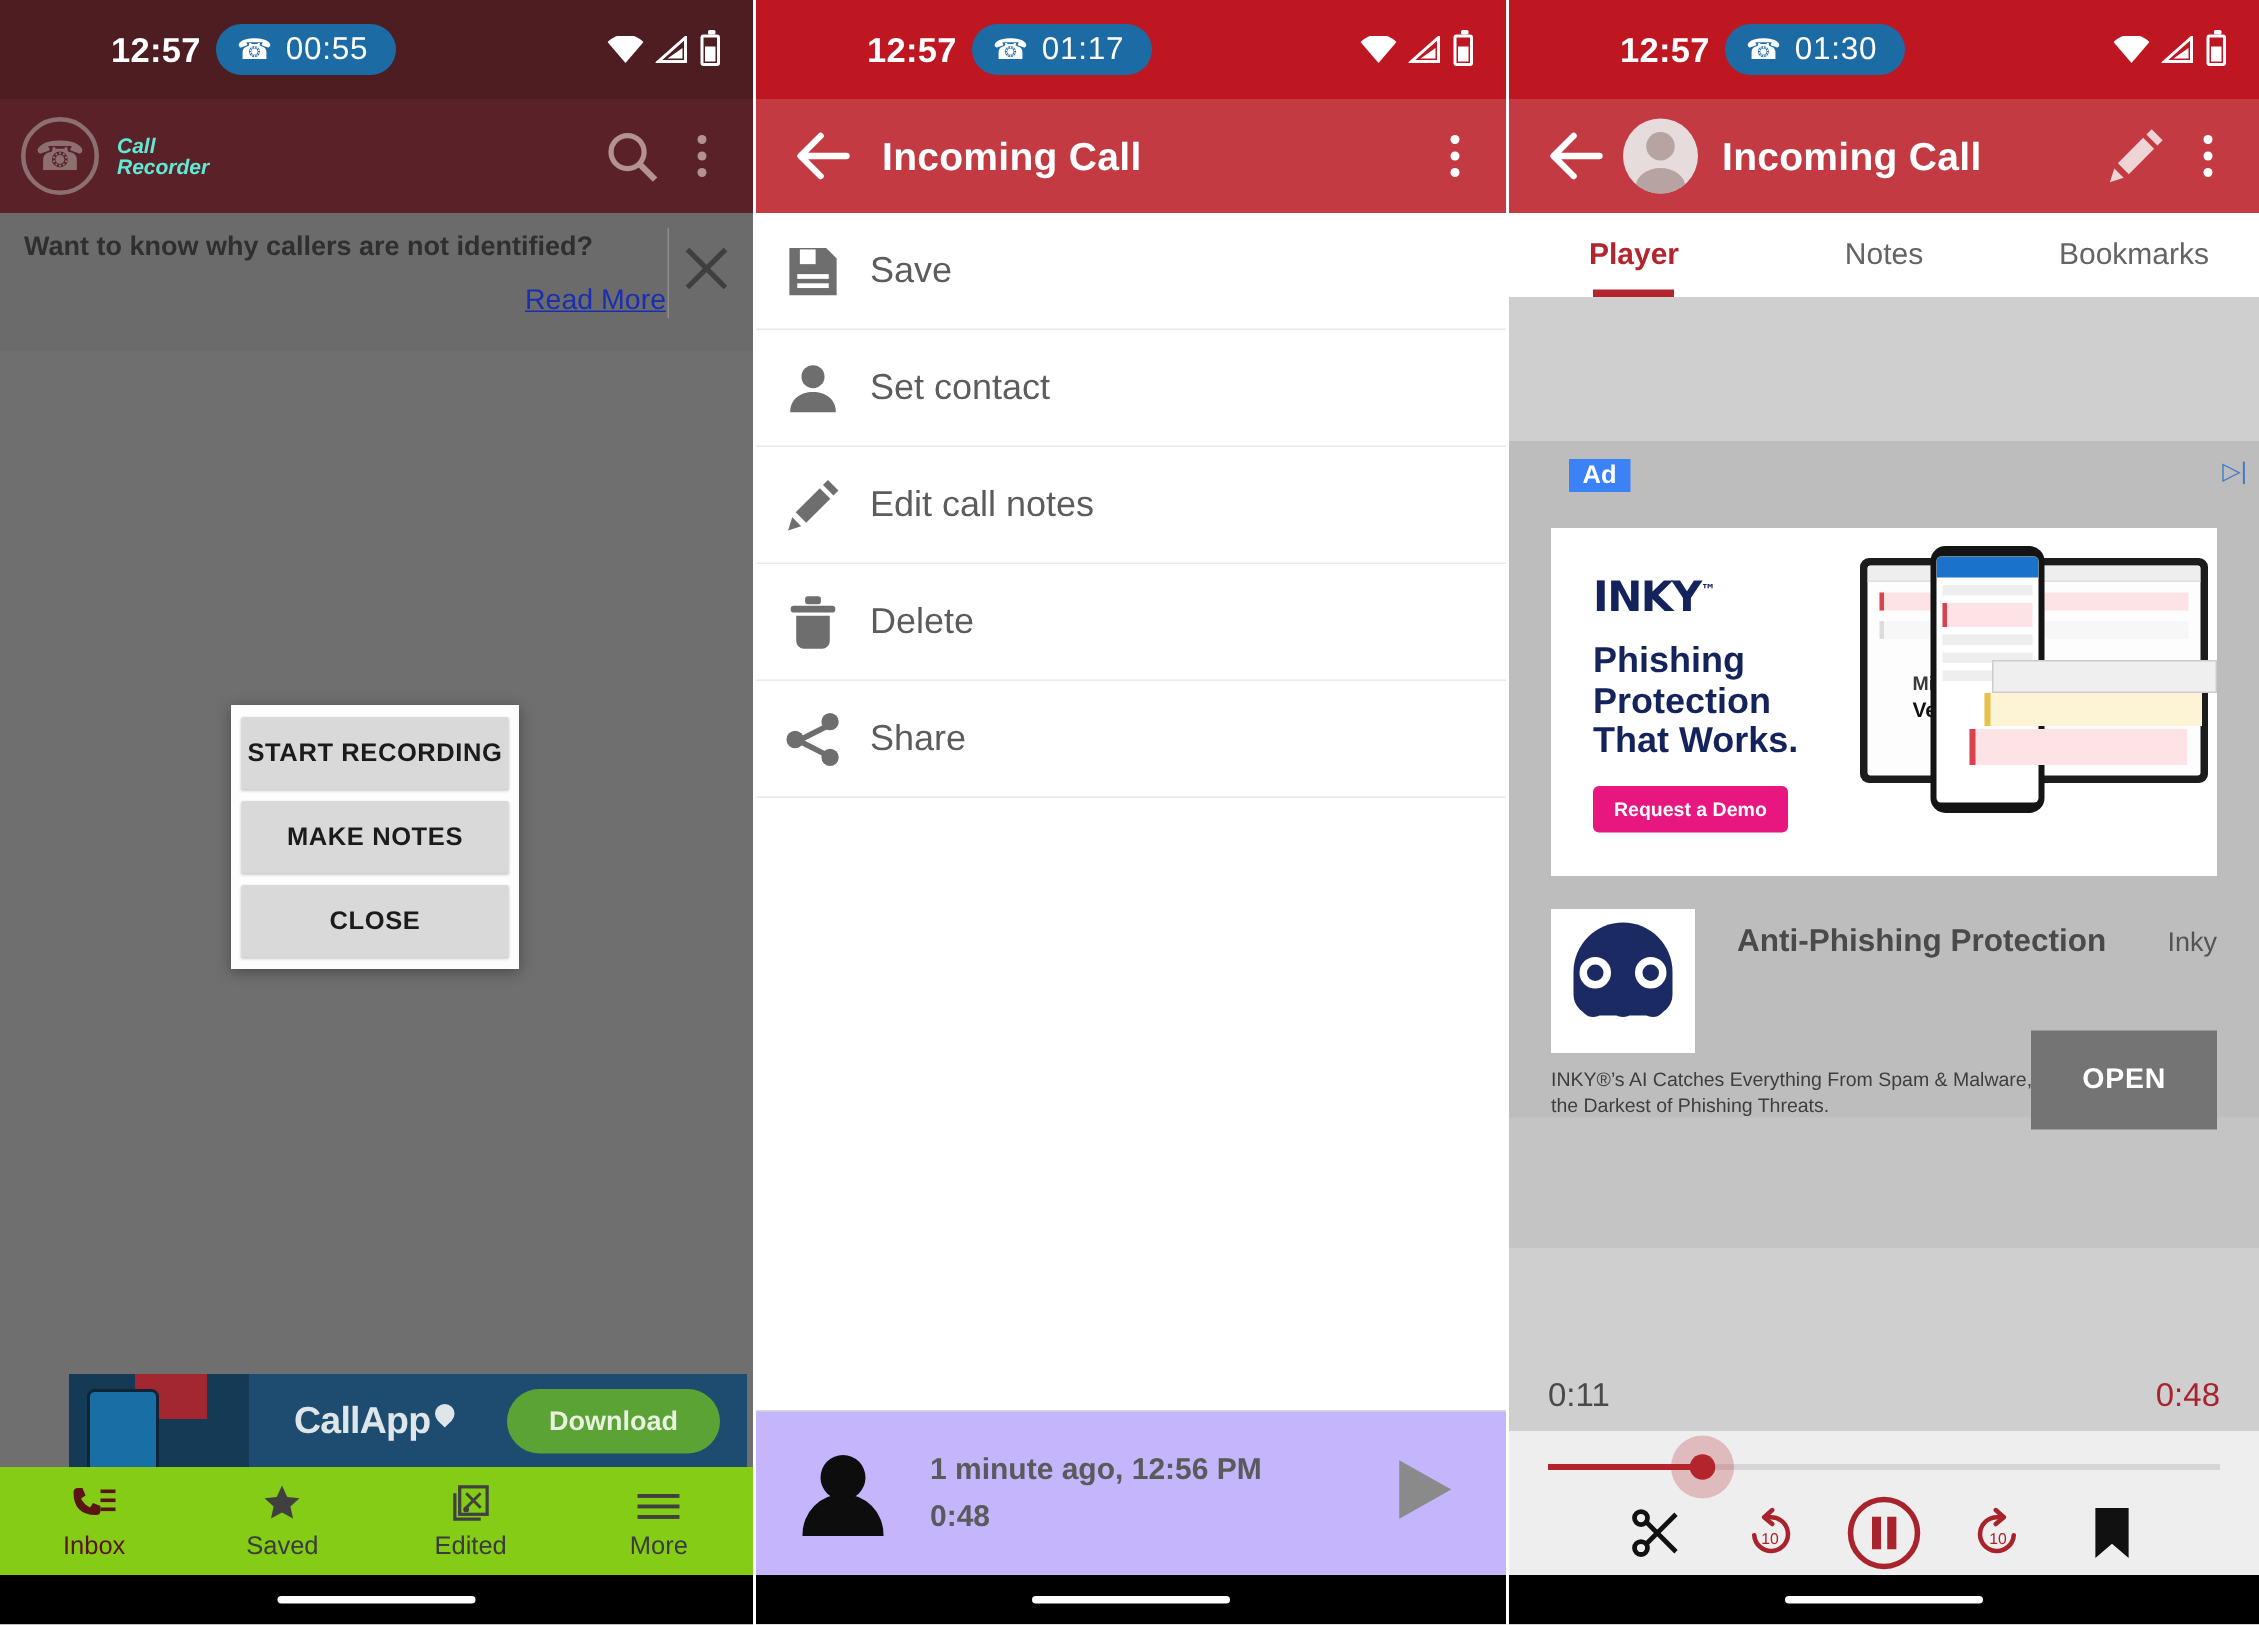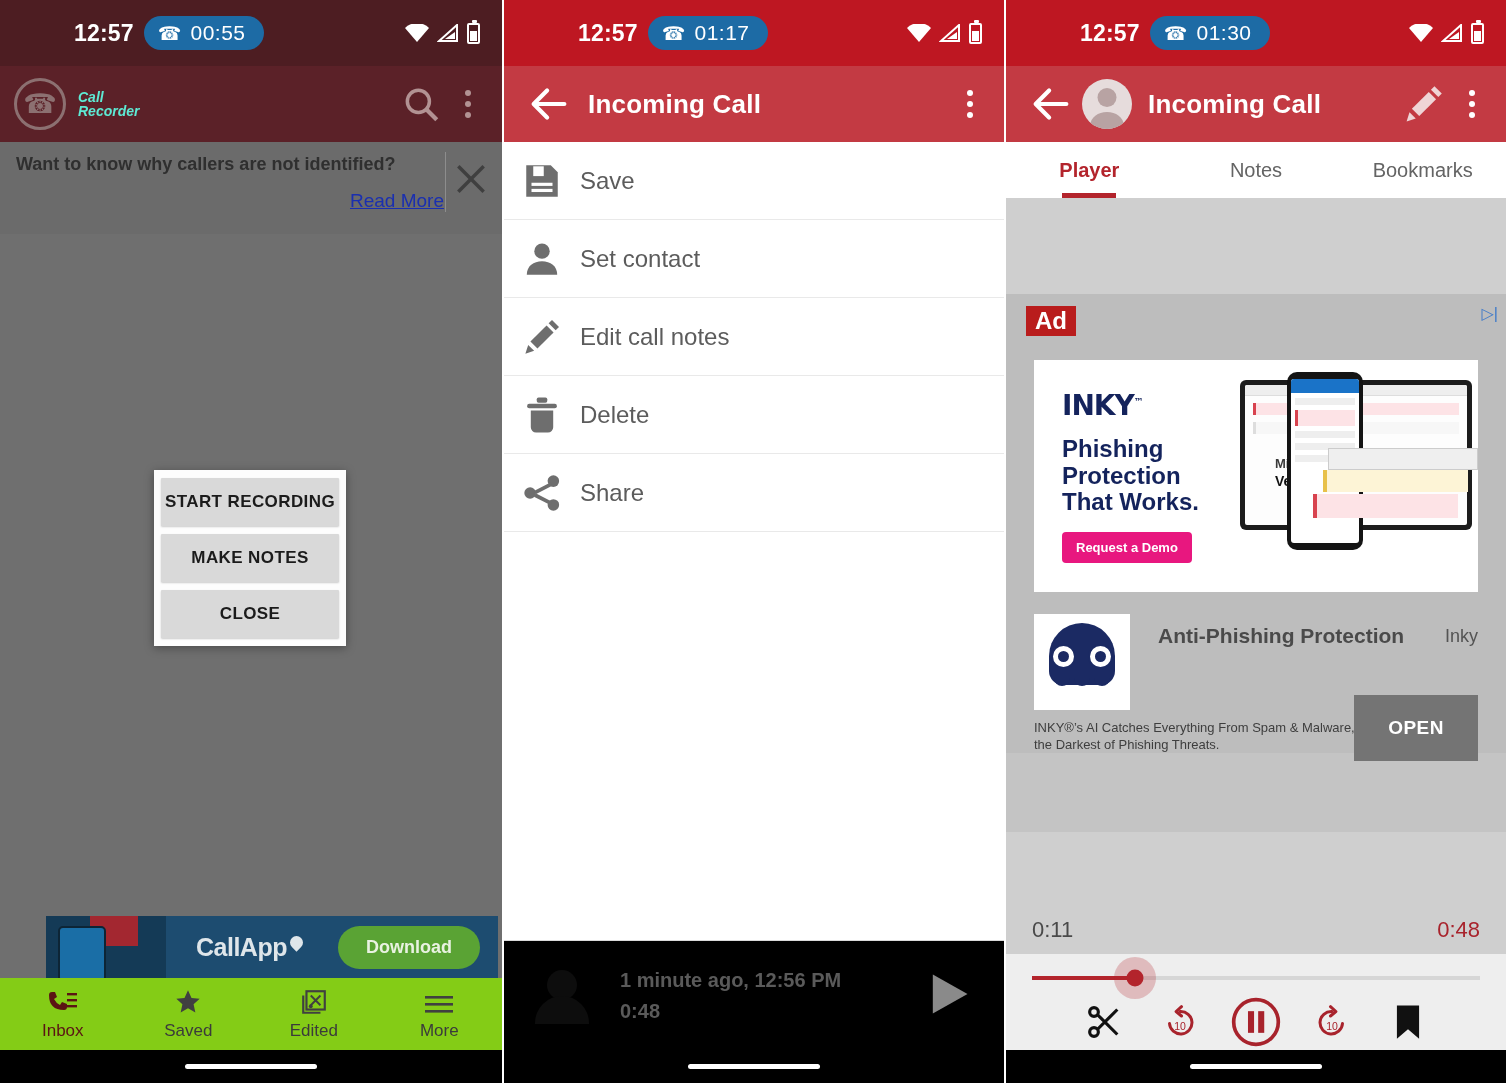--- a/index.html
+++ b/index.html
@@ -101,41 +101,41 @@
   .menu-row {
     height: 78px; display:flex; align-items:center;
     border-bottom: 1px solid #e9e9e9; background:#fff;
   }
   .menu-row .mi-icon { width: 76px; display:flex; justify-content:center; align-items:center; color:#6e6e6e;}
   .menu-row .mi-label { font-size: 24px; color:#5c5c5c; }
   .p2-blank { background:#fff; position:absolute; top:563px; bottom:0; left:0; right:0;}
 
   .p2-player {
     position:absolute; left:0; right:0; bottom:33px; height:110px; z-index:4;
-    background:#000000; border-top:1px solid #dadada; display:flex; align-items:center;
+    background:#c4b5fd; border-top:1px solid #dadada; display:flex; align-items:center;
   }
   .p2-player .av { width:56px;height:56px; margin-left:30px; position:relative; flex:none;}
   .p2-player .av::before{content:"";position:absolute;top:2px;left:50%;transform:translateX(-50%);width:30px;height:30px;border-radius:50%;background:#0d0d0d;}
   .p2-player .av::after{content:"";position:absolute;bottom:0;left:50%;transform:translateX(-50%);width:54px;height:28px;border-radius:27px 27px 0 0;background:#0d0d0d;}
   .p2-player .meta { margin-left:30px; }
   .p2-player .pl-when { font-size:20px; font-weight:bold; color:#5a5a5a; margin-bottom:8px;}
   .p2-player .pl-dur  { font-size:20px; font-weight:bold; color:#5a5a5a;}
   .p2-player .playbtn { margin-left:auto; margin-right:30px; }
 
   
   .p3 { background:#c4c4c4; }
   .p3 .statusbar { background: #be1722; }
   .p3 .appbar { background: #c33a43; }
   .tabs { height:56px; background:#fff; display:flex; align-items:stretch; }
   .tab { flex:1; display:flex; align-items:center; justify-content:center; position:relative; font-size:20px; color:#646464;}
   .tab.active { color:#b3242c; font-weight:bold;}
   .tab.active::after { content:""; position:absolute; bottom:0; left:50%; transform:translateX(-50%); width:54px; height:5px; background:#b3242c;}
   .p3-adzone { background:#cfcfcf; height:96px; }
   .p3-adwrap { background:#bdbdbd; position:relative; padding: 12px 0 0 0;}
-  .ad-badge { background:#b91c1c; color:#fff; font-size:24px; font-weight:bold; padding:1px 9px; margin-left:20px; display:inline-block;}
+  .ad-badge { background:#3b82f6; color:#fff; font-size:17px; font-weight:bold; padding:1px 9px; margin-left:40px; display:inline-block;}
   .adchoice { position:absolute; right:8px; top:10px; color:#3d79c9; font-size:16px;}
   .inky-banner { margin:24px 28px 0 28px; background:#fff; height:232px; display:flex; align-items:center; overflow:hidden; position:relative;}
   .inky-left { width:195px; padding-left:28px; }
   .inky-logo { color:#14235c; font-weight:bold; font-size:28px; letter-spacing:-1px; font-family:"DejaVu Sans", sans-serif;}
   .inky-logo sup { font-size:10px; }
   .inky-head { color:#14235c; font-weight:bold; font-size:24px; line-height:1.12; margin-top:14px;}
   .inky-cta { margin-top:16px; background:#e8177f; color:#fff; font-size:13px; font-weight:bold; padding:8px 14px; border-radius:4px; display:inline-block;}
   .inky-art { flex:1; height:100%; position:relative; }
   .art-laptop { position:absolute; right:6px; top:20px; width:232px; height:150px; background:#1c1c1c; border-radius:6px; padding:5px;}
   .art-laptop .scr { width:100%; height:100%; background:#fdfdfd; border-radius:2px; overflow:hidden;}

